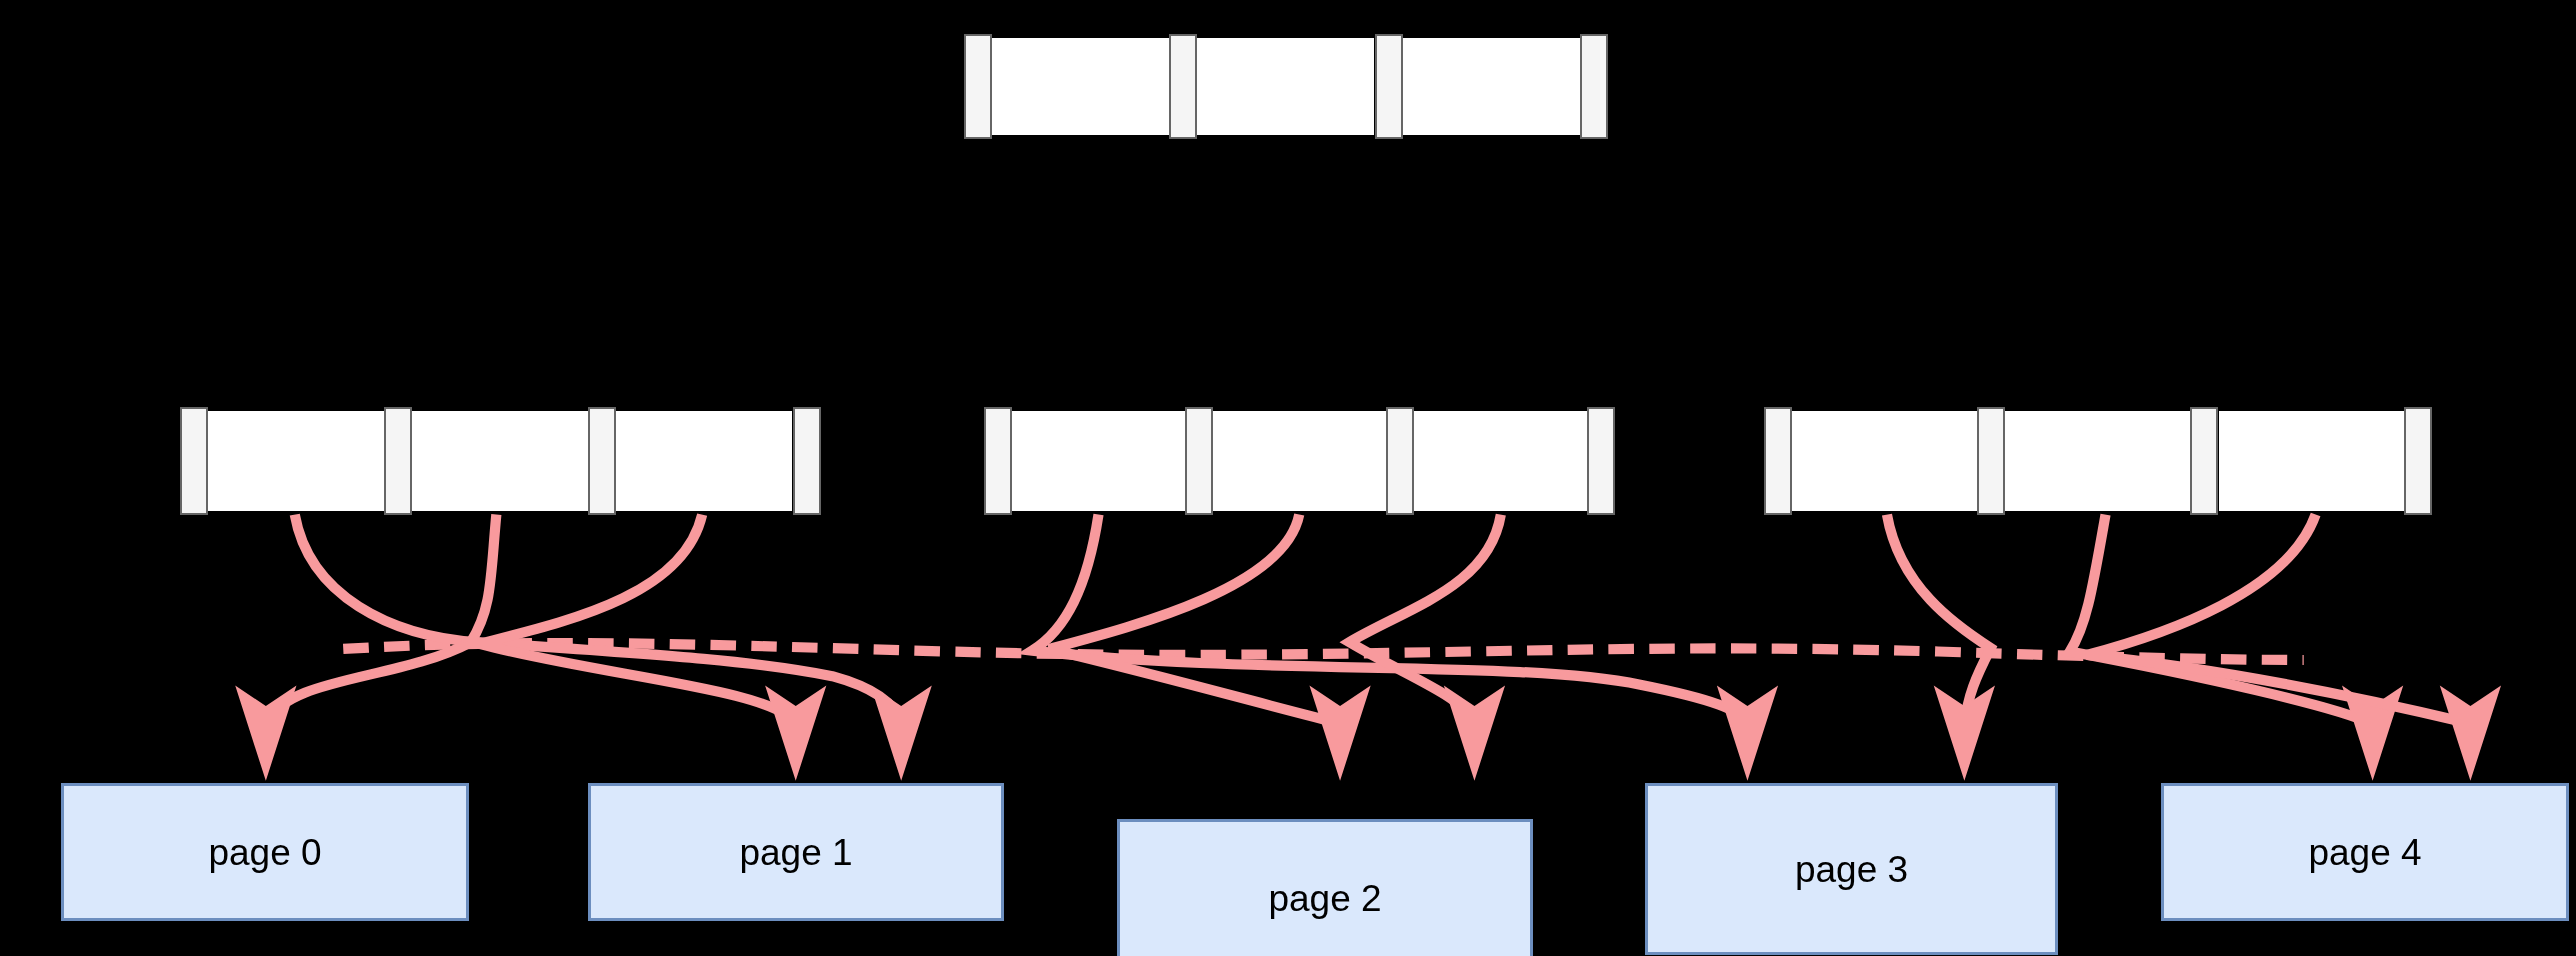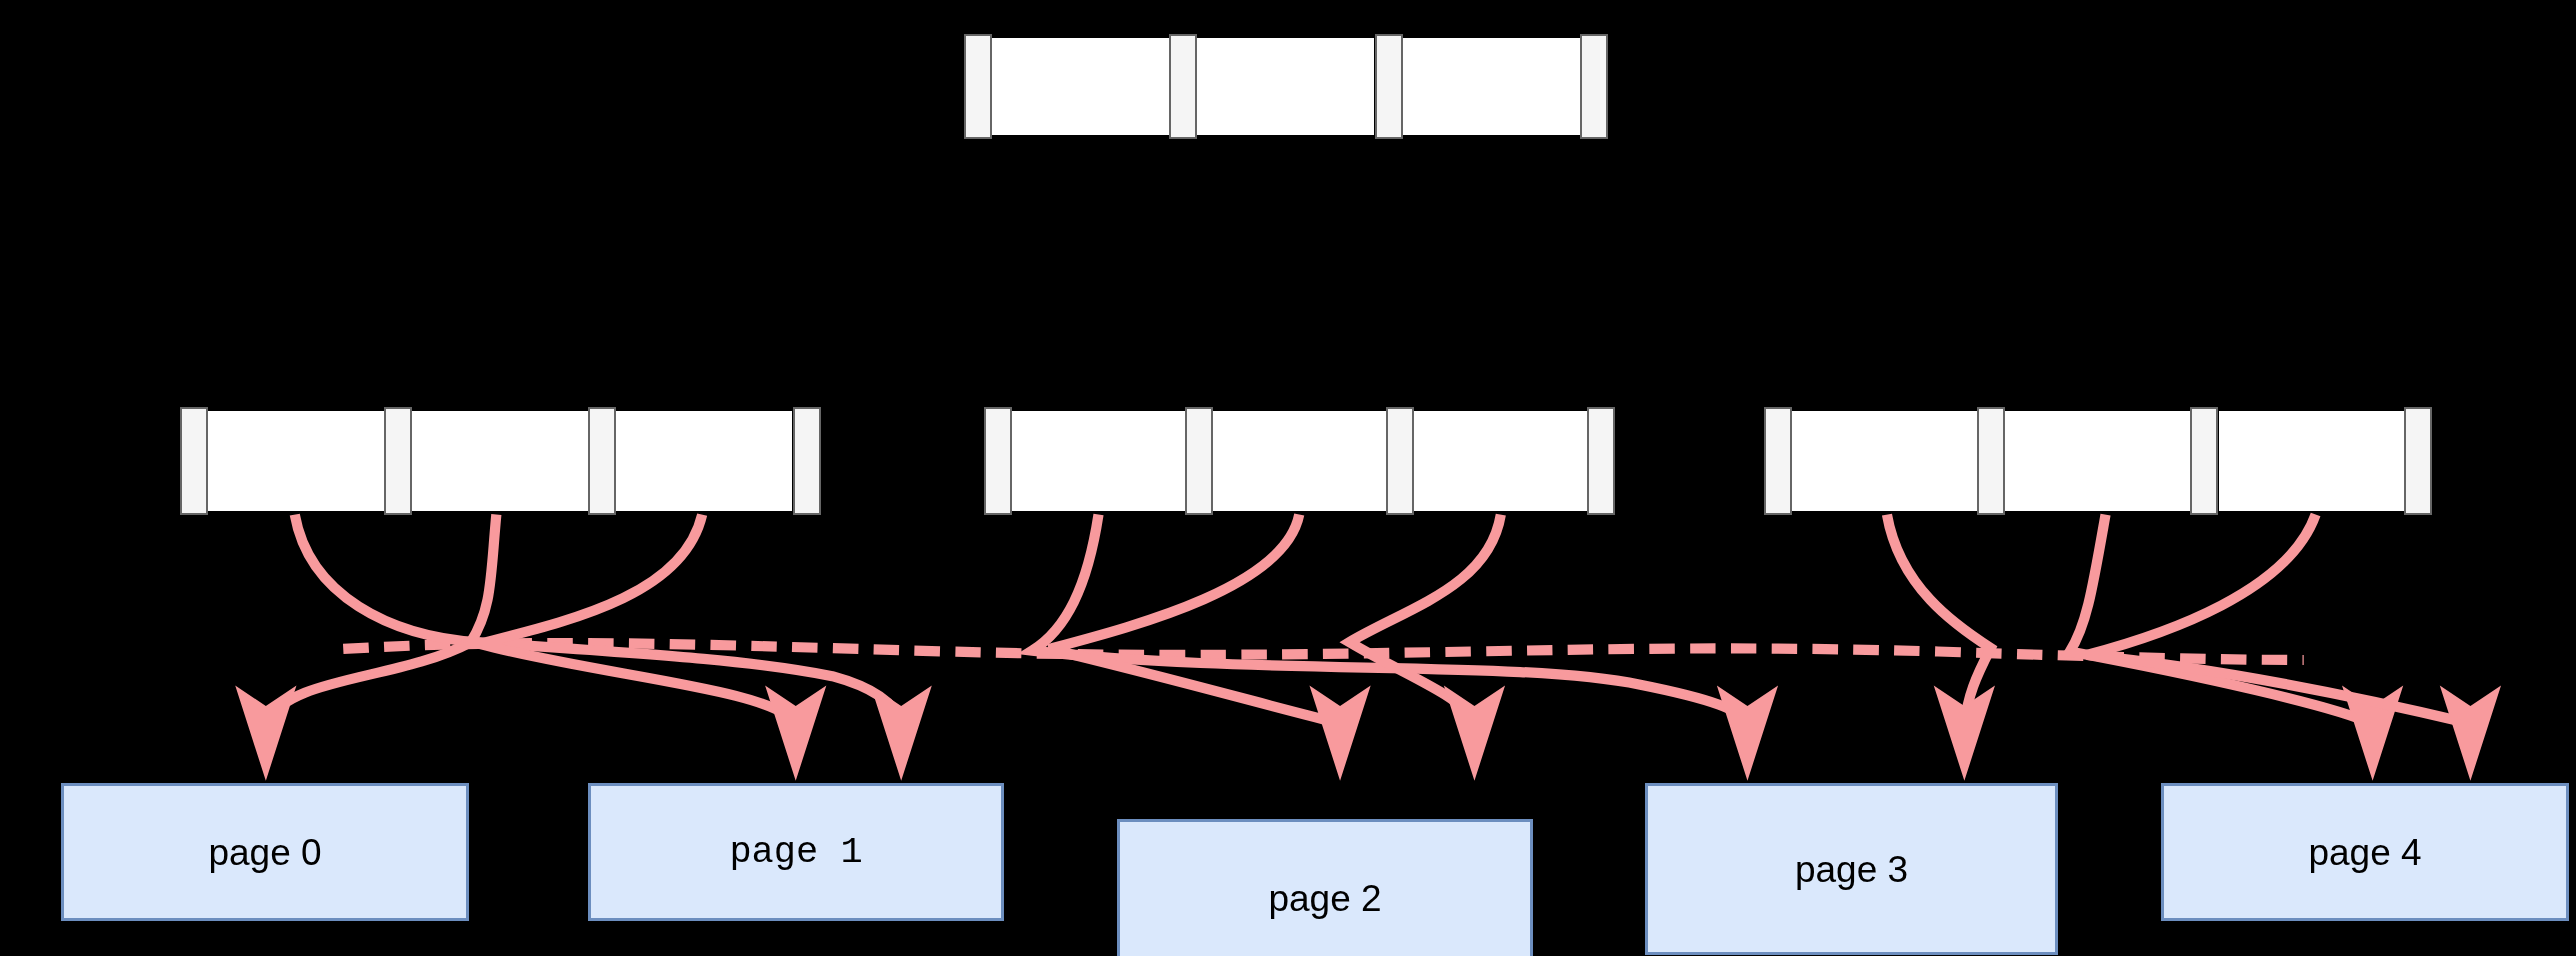--- a/index.html
+++ b/index.html
@@ -103,21 +103,21 @@
       <div class="cell" style="left: 28px; width: 185px;"></div>
       <div class="slot" style="left: 213px; width: 28px;"></div>
       <div class="cell" style="left: 241px; width: 185px;"></div>
       <div class="slot" style="left: 426px; width: 28px;"></div>
       <div class="cell" style="left: 455px; width: 185px;"></div>
       <div class="slot" style="left: 640px; width: 28px;"></div>
     </div>
     <div class="leaf-page" style="left: 37px; top: 783px; width: 408px; height: 138px;">
       <span class="page-label">page 0</span>
     </div>
-    <div class="leaf-page" style="left: 564px; top: 783px; width: 416px; height: 138px; font-family: Liberation Mono, monospace;">
+    <div class="leaf-page" style="left: 564px; top: 783px; width: 416px; height: 138px;">
       <span class="page-label">page 1</span>
     </div>
     <div class="leaf-page" style="left: 1093px; top: 819px; width: 416px; height: 158px;">
       <span class="page-label">page 2</span>
     </div>
     <div class="leaf-page" style="left: 1621px; top: 783px; width: 413px; height: 172px;">
       <span class="page-label">page 3</span>
     </div>
     <div class="leaf-page" style="left: 2137px; top: 783px; width: 408px; height: 138px;">
       <span class="page-label">page 4</span>

